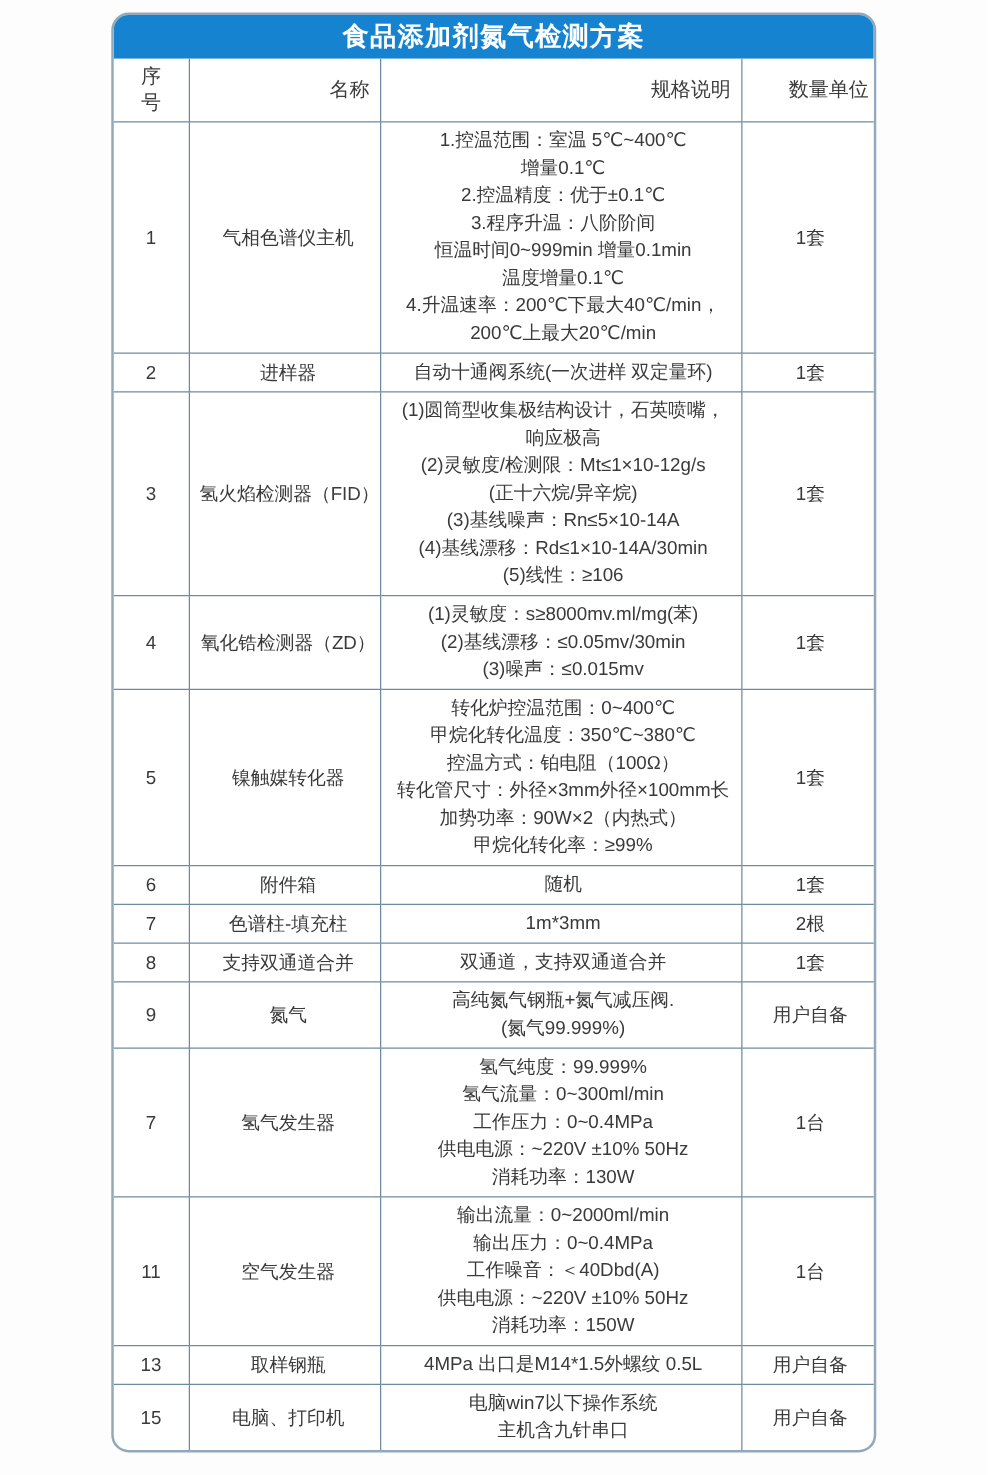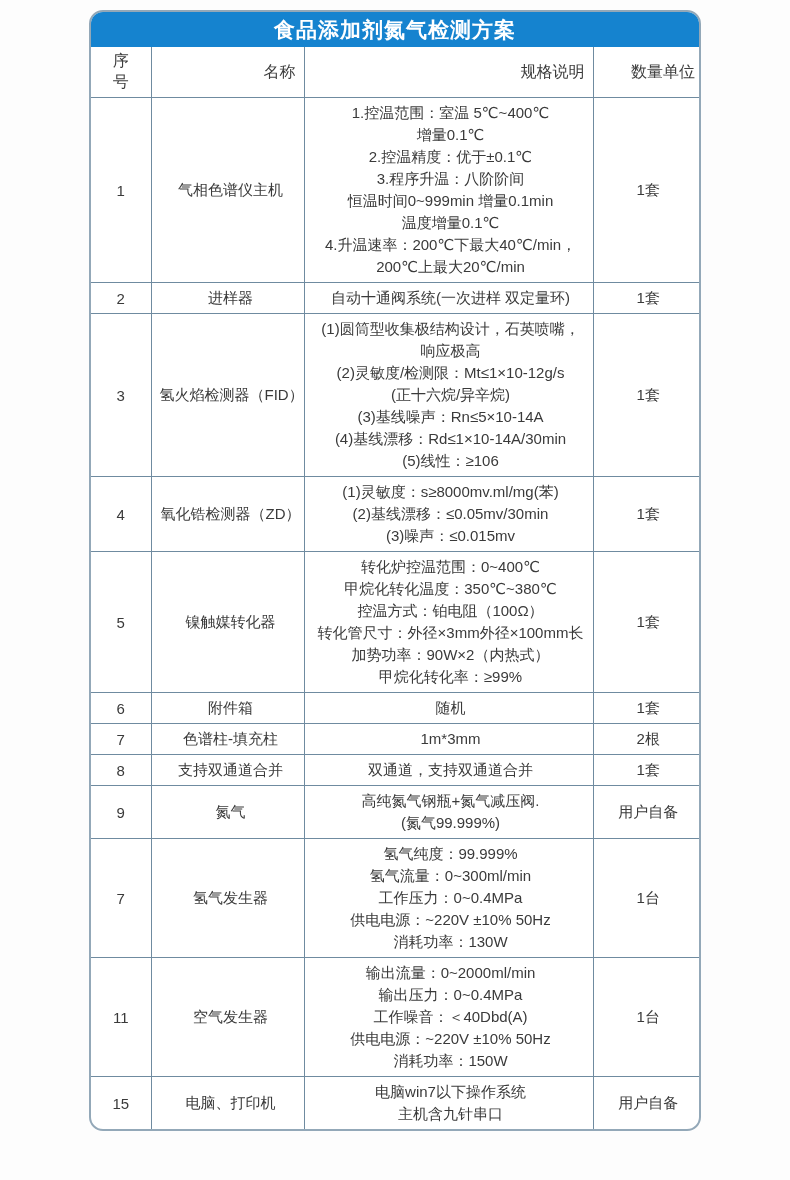--- a/index.html
+++ b/index.html
@@ -195,20 +195,26 @@
             <td class="no">11</td>
             <td class="name">空气发生器</td>
             <td class="spec">输出流量：0~2000ml/min
 输出压力：0~0.4MPa
 工作噪音：＜40Dbd(A)
 供电电源：~220V ±10% 50Hz
 消耗功率：150W</td>
             <td class="qty">1台</td>
           </tr>
           <tr>
+            <td class="no">13</td>
+            <td class="name">取样钢瓶</td>
+            <td class="spec">4MPa 出口是M14*1.5外螺纹 0.5L</td>
+            <td class="qty">用户自备</td>
+          </tr>
+          <tr>
             <td class="no">15</td>
             <td class="name">电脑、打印机</td>
             <td class="spec">电脑win7以下操作系统
 主机含九针串口</td>
             <td class="qty">用户自备</td>
           </tr>
         </tbody>
     </table>
   </div>
 </div>

